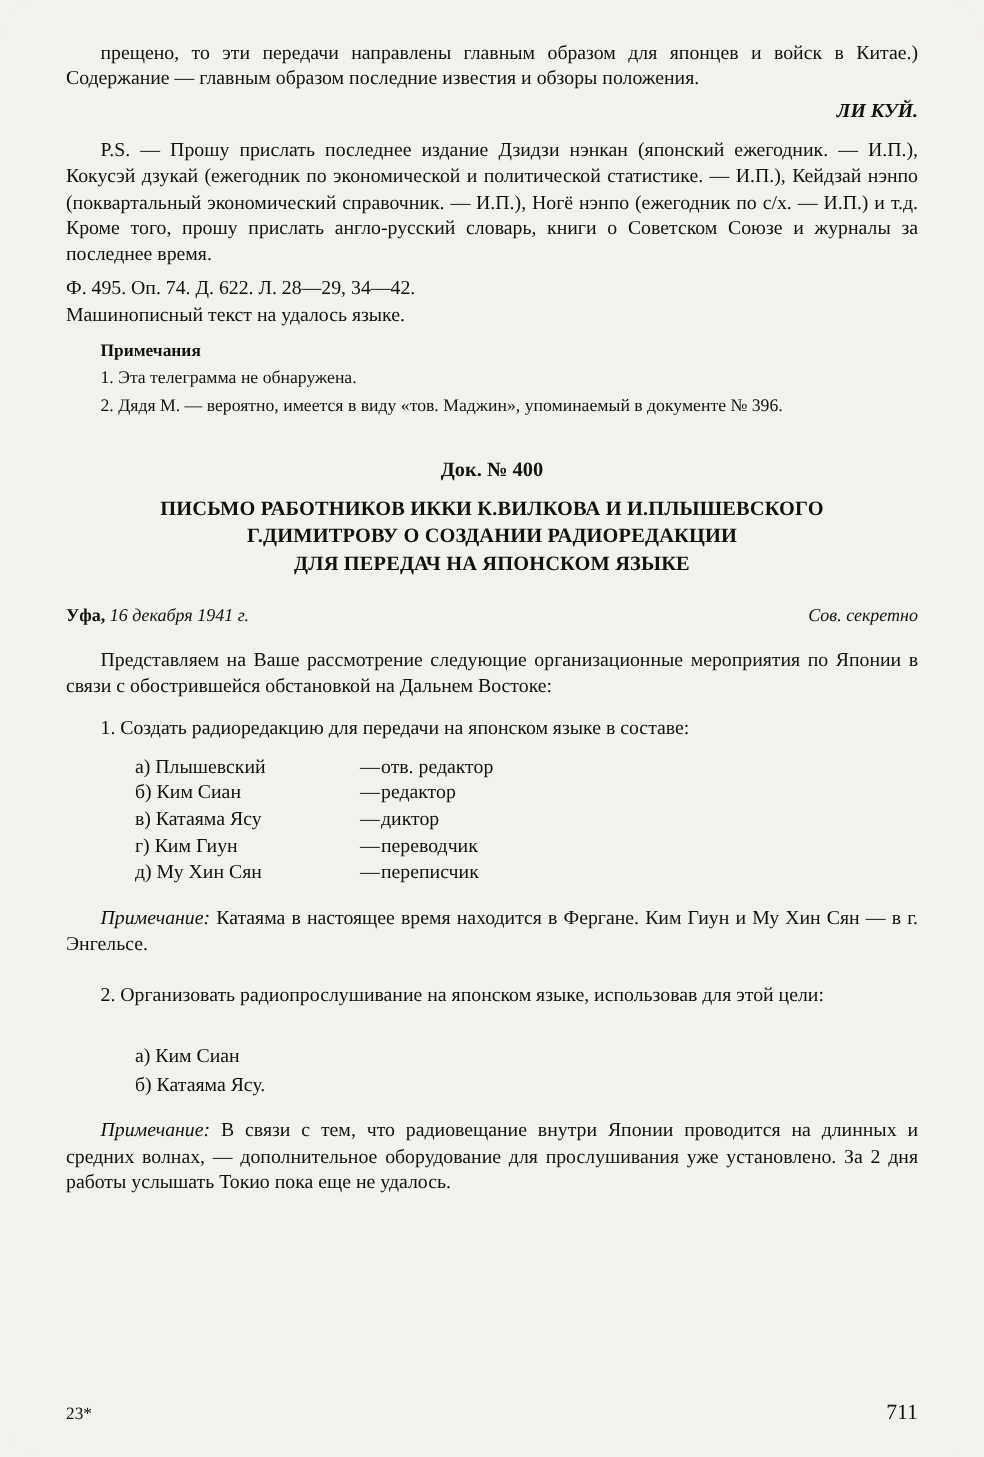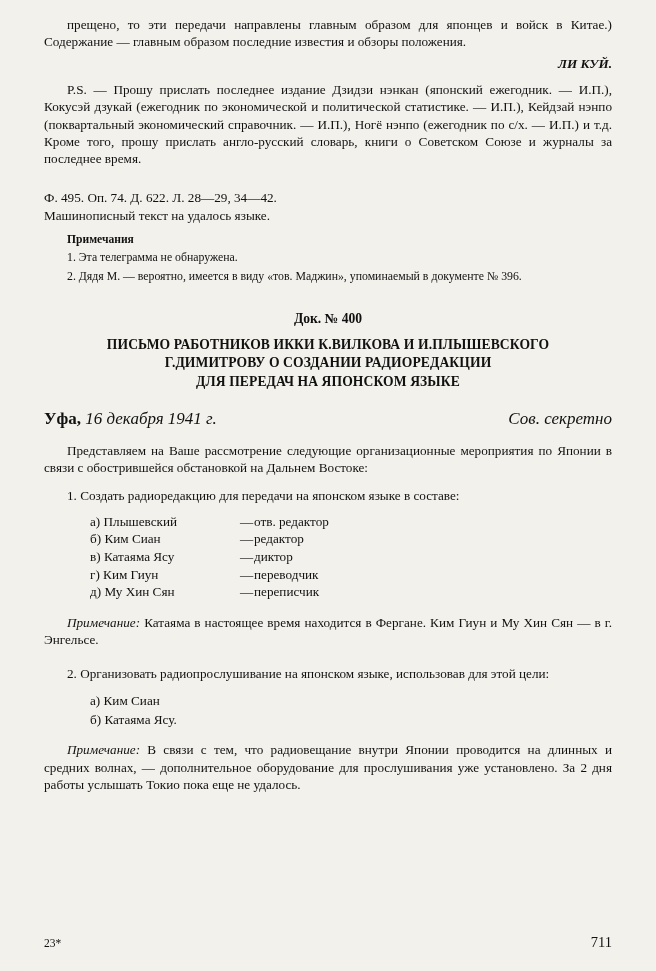--- a/index.html
+++ b/index.html
@@ -12,21 +12,21 @@
     background: #f3f1ec;
     font-family: "Liberation Serif", serif;
     color: #111;
     overflow: hidden;
   }
   .page {
     position: relative;
     width: 656px;
     height: 971px;
     box-sizing: border-box;
-    padding: 16px 44px 10px 44px;
+    padding: 26px 44px 10px 44px;
     background: #f3f1ec;
     border-radius: 29px;
   }
   .txt {
     font-size: 13.2px;
     line-height: 1.30;
     text-align: justify;
     text-justify: inter-word;
   }
   .indent {
@@ -69,21 +69,21 @@
     font-weight: bold;
     font-size: 13.6px;
     line-height: 1.36;
     letter-spacing: 0.1px;
     margin-bottom: 18px;
   }
   .meta-row {
     display: flex;
     justify-content: space-between;
     align-items: center;
-    font-size: 17px;
+    font-size: 12px;
     margin-bottom: 13px;
   }
   .meta-left .city { font-weight: bold; }
   .meta-left .date { font-style: italic; }
   .meta-right { font-style: italic; }
   .list-line {
     font-size: 13.2px;
     line-height: 1.34;
     margin-left: 46px;
     display: flex;
@@ -117,21 +117,21 @@
 
 <div class="page">
 
   <div class="txt indent gap-sm">прещено, то эти передачи направлены главным образом для японцев и войск в Китае.) Содержание — главным образом последние известия и обзоры положения.</div>
 
   <div class="right">ЛИ КУЙ.</div>
 
 
   <div class="txt indent" style="margin-top:9px;">P.S. — Прошу прислать последнее издание Дзидзи нэнкан (японский ежегодник. — И.П.), Кокусэй дзукай (ежегодник по экономической и политической статистике. — И.П.), Кейдзай нэнпо (поквартальный экономический справочник. — И.П.), Ногё нэнпо (ежегодник по с/х. — И.П.) и т.д. Кроме того, прошу прислать англо-русский словарь, книги о Советском Союзе и журналы за последнее время.</div>
 
-  <div class="archive" style="margin-top:22px;">Ф. 495. Оп. 74. Д. 622. Л. 28—29, 34—42.</div>
+  <div class="archive" style="margin-top:6px;">Ф. 495. Оп. 74. Д. 622. Л. 28—29, 34—42.</div>
   <div class="archive">Машинописный текст на удалось языке.</div>
 
   <div class="notes-head">Примечания</div>
   <div class="note" style="margin-bottom:4px;">1. Эта телеграмма не обнаружена.</div>
   <div class="note">2. Дядя М. — вероятно, имеется в виду «тов. Маджин», упоминаемый в документе № 396.</div>
 
   <div class="doc-num">Док. № 400</div>
 
   <div class="doc-title">
     <div>ПИСЬМО РАБОТНИКОВ ИККИ К.ВИЛКОВА И И.ПЛЫШЕВСКОГО</div>
@@ -178,21 +178,21 @@
       <span>переписчик</span>
     </div>
   </div>
 
   <div class="txt indent" style="margin-top:13px;">
     <span class="em">Примечание:</span><span> Катаяма в настоящее время находится в Фергане. Ким Гиун и Му Хин Сян — в г. Энгельсе.</span>
   </div>
 
   <div class="txt indent" style="margin-top:17px;">2. Организовать радиопрослушивание на японском языке, использовав для этой цели:</div>
 
-  <div style="margin-top:10px;">
+  <div style="margin-top:24px;">
     <div class="sub-item">а) Ким Сиан</div>
     <div class="sub-item">б) Катаяма Ясу.</div>
   </div>
 
   <div class="txt indent" style="margin-top:12px;">
     <span class="em">Примечание:</span><span> В связи с тем, что радиовещание внутри Японии проводится на длинных и средних волнах, — дополнительное оборудование для прослушивания уже установлено. За 2 дня работы услышать Токио пока еще не удалось.</span>
   </div>
 
 
   <div class="footer">

